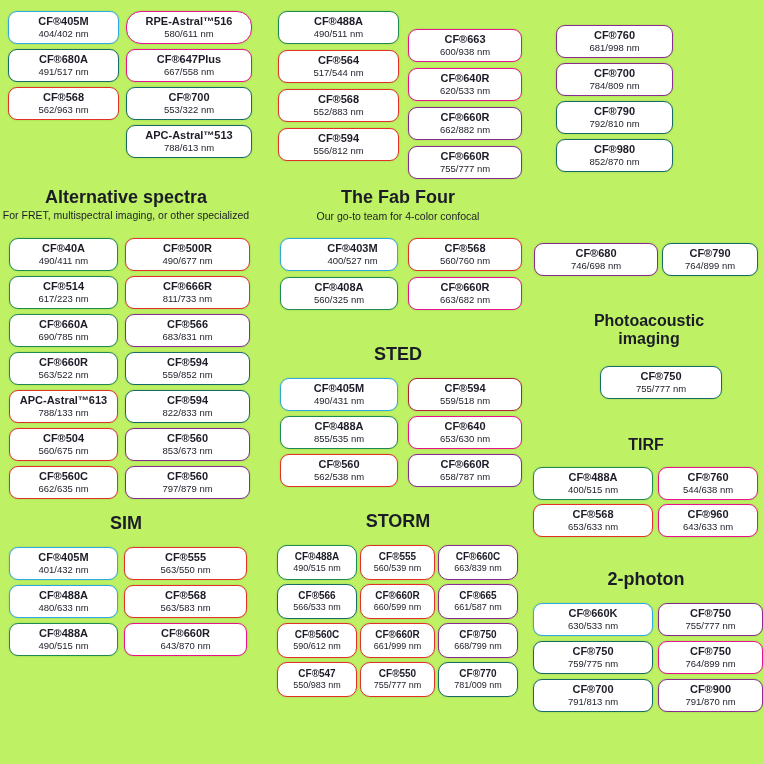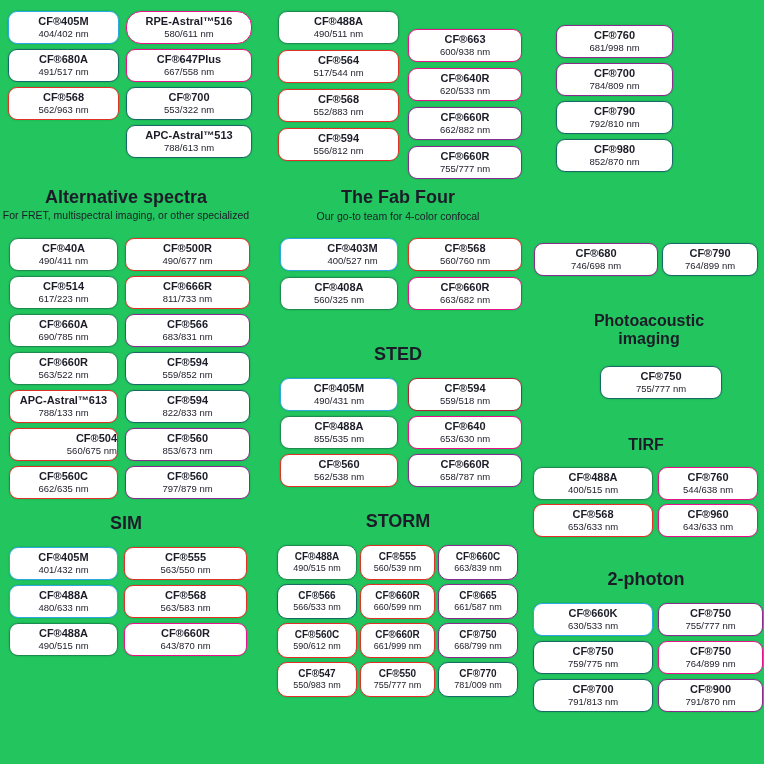--- a/index.html
+++ b/index.html
@@ -1,17 +1,17 @@
 <!DOCTYPE html>
 <html><head>
 <meta charset="utf-8">
 <style>
   html,body{margin:0;padding:0;background:#ffffff;}
   .canvas{
-    position:relative;width:764px;height:764px;background:#22c55e;
+    position:relative;width:764px;height:764px;background:#bef264;
     font-family:"Liberation Sans",sans-serif;color:#1c1c28;overflow:hidden;
   }
   .col-list{position:absolute;display:flex;flex-direction:column;gap:5px;}
   .col-list.gap6{gap:6px;}
   .col-list.gap4{gap:4px;}
   .dye-box{
     background:#ffffff;border:1.6px solid #444;border-radius:9px;
     height:31px;display:flex;flex-direction:column;align-items:center;justify-content:center;
     box-shadow:0 0 2px rgba(0,0,0,0.18);
   }
@@ -135,21 +135,21 @@
         <div class="dye-value">690/785 nm</div>
       </div>
       <div class="dye-box" style="border-color: rgb(29, 138, 79);">
         <div class="dye-name">CF®660R</div>
         <div class="dye-value">563/522 nm</div>
       </div>
       <div class="dye-box" style="border-color: rgb(226, 49, 39);">
         <div class="dye-name">APC-Astral™613</div>
         <div class="dye-value">788/133 nm</div>
       </div>
-      <div class="dye-box" style="border-color: rgb(226, 49, 39); align-items: flex-end;">
+      <div class="dye-box" style="border-color: rgb(226, 49, 39);">
         <div class="dye-name">CF®504</div>
         <div class="dye-value">560/675 nm</div>
       </div>
       <div class="dye-box" style="border-color: rgb(226, 49, 39);">
         <div class="dye-name">CF®560C</div>
         <div class="dye-value">662/635 nm</div>
       </div>
     </div>
   <div class="col-list" style="left:125px;top:238px;width:125px;">
       <div class="dye-box" style="border-color: rgb(226, 49, 39);">

